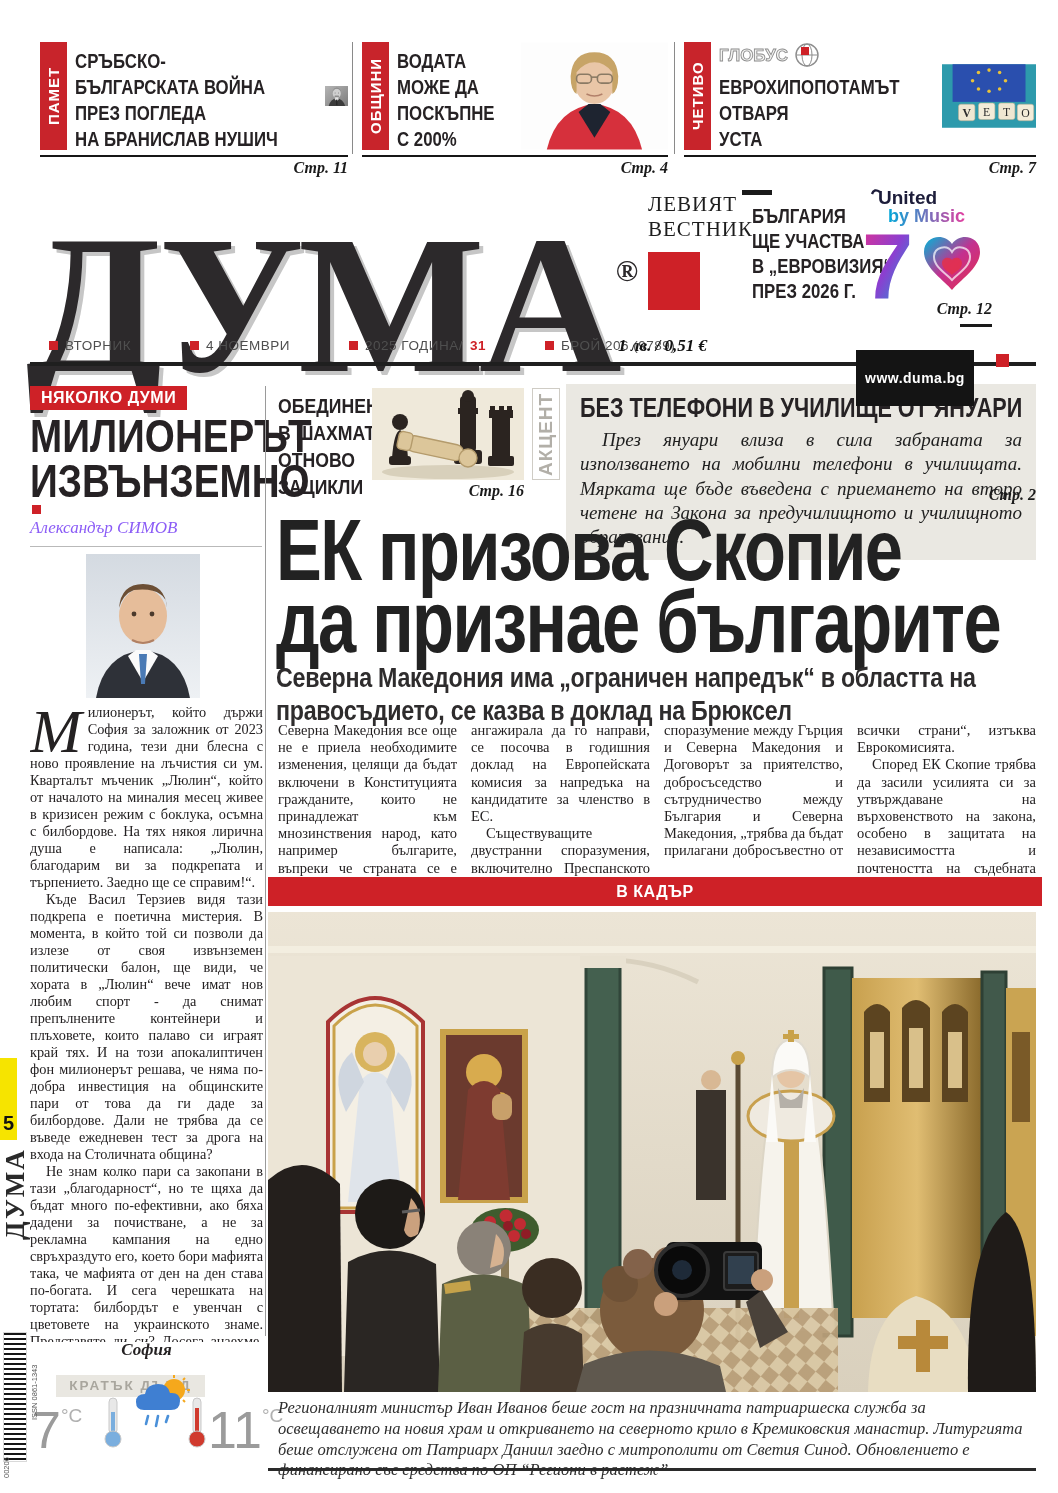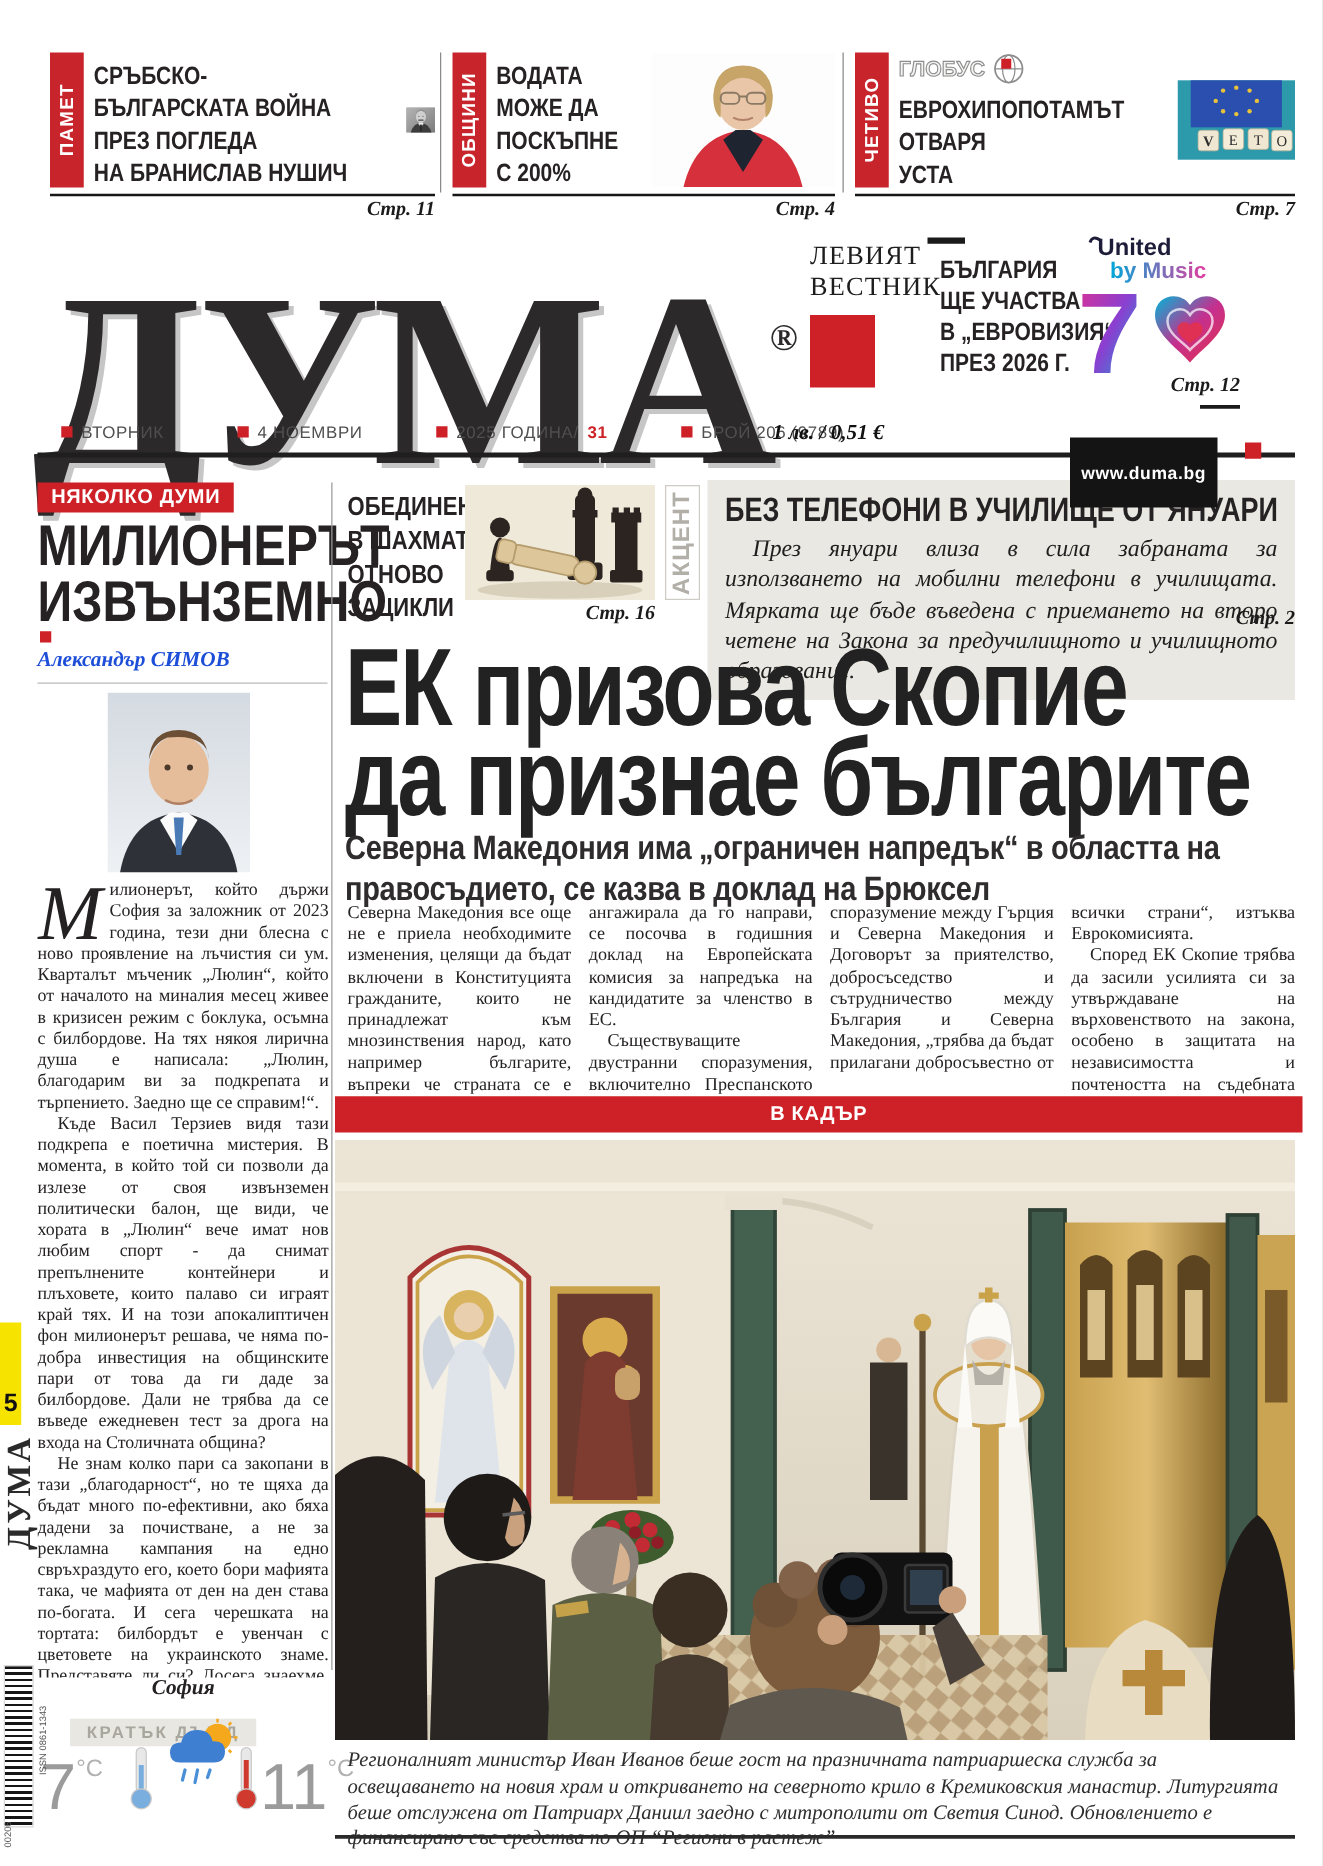--- a/index.html
+++ b/index.html
@@ -36,21 +36,21 @@
   .sq{width:9px;height:9px;background:#ce2127;display:inline-block;flex:0 0 auto;}
   .price{font-style:italic;font-weight:700;font-size:17px;color:#111;}
   .wwwbox{background:#141414;color:#fff;font-weight:700;font-size:14px;
           font-family:"Liberation Sans",sans-serif;padding:20px 9px;letter-spacing:.5px;}
   .mast-rule{background:#1f1f1f;}
 
   
   .oplabel{background:#ce2127;color:#fff;font-weight:700;font-size:16px;padding:3px 11px;
            font-family:"Liberation Sans",sans-serif;letter-spacing:.5px;display:inline-block;}
   .optitle{font-size:46px;line-height:45px;}
-  .opauthor{font-style:italic;font-size:17px;color:#1d4ed8;font-weight:bold;}
+  .opauthor{font-style:italic;font-size:17px;color:#8b5cf6;}
   .opbody{width:233px;height:638px;overflow:hidden;font-size:14.3px;line-height:1.19;
           text-align:justify;}
   .opbody p{margin:0;}
   .opbody p + p{text-indent:16px;}
   .dropcap{float:left;font-style:italic;font-size:62px;line-height:46px;padding:4px 6px 0 0;}
   .hline{background:#b9b9b9;height:1px;}
 
   
   .chess-title{font-size:21px;line-height:27px;}
   .aklabel{width:26px;height:90px;border:1px solid #cfccc5;position:relative;}

